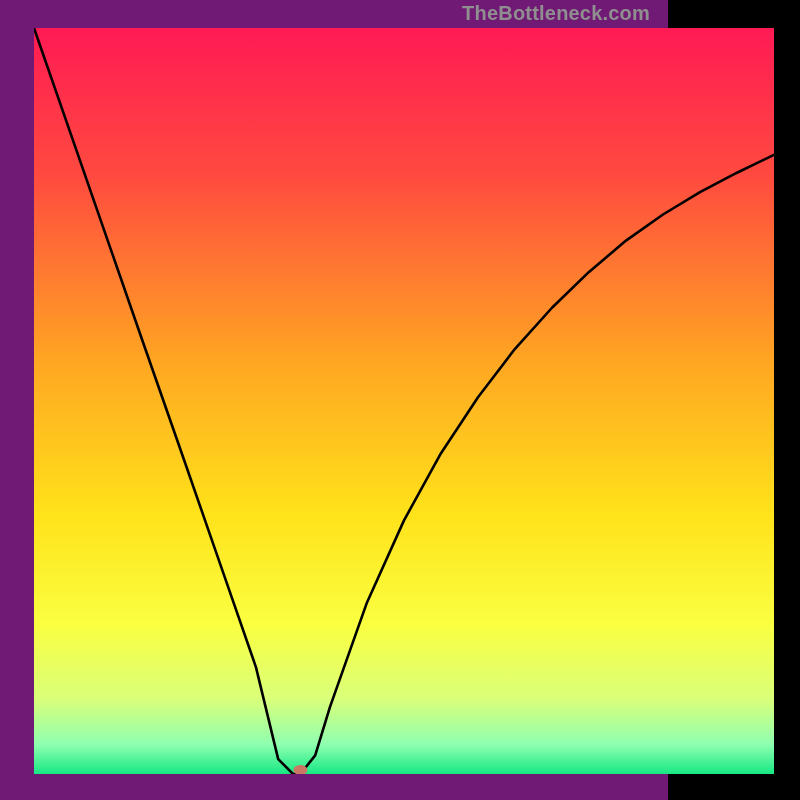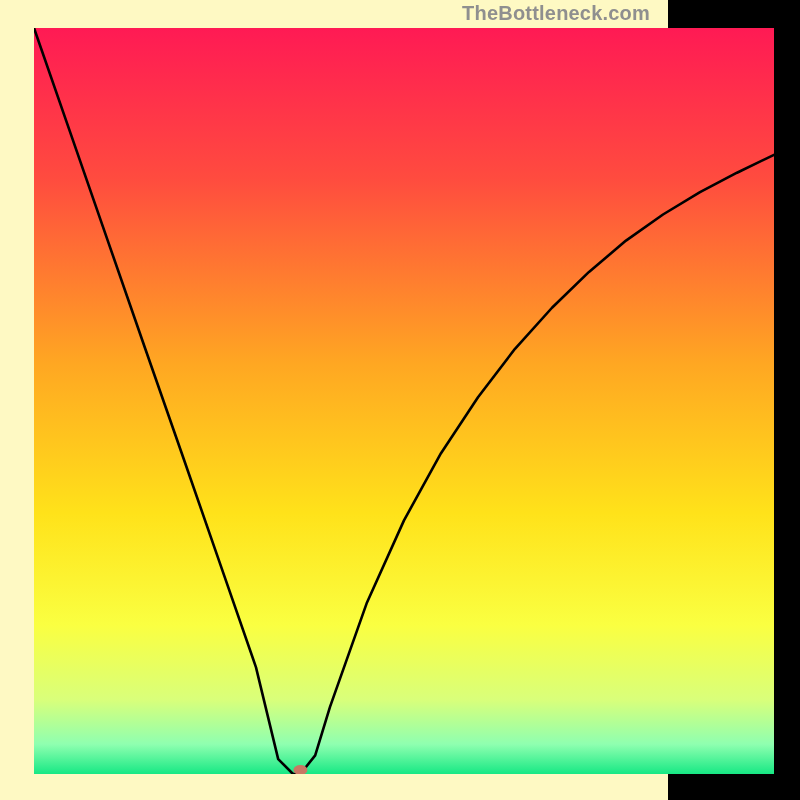--- a/index.html
+++ b/index.html
@@ -9,21 +9,21 @@
     height: 800px;
     background: #000;
     overflow: hidden;
   }
   .frame {
     position: absolute;
     left: 0;
     top: 0;
     width: 668px;
     height: 800px;
-    background: #fef9c3;
+    background: #701a75;
   }
   .watermark {
     position: absolute;
     top: 2px;
     right: 18px;
     font-family: Arial, Helvetica, sans-serif;
     font-size: 20px;
     font-weight: 600;
     color: #8f8f8f;
     letter-spacing: 0.2px;

